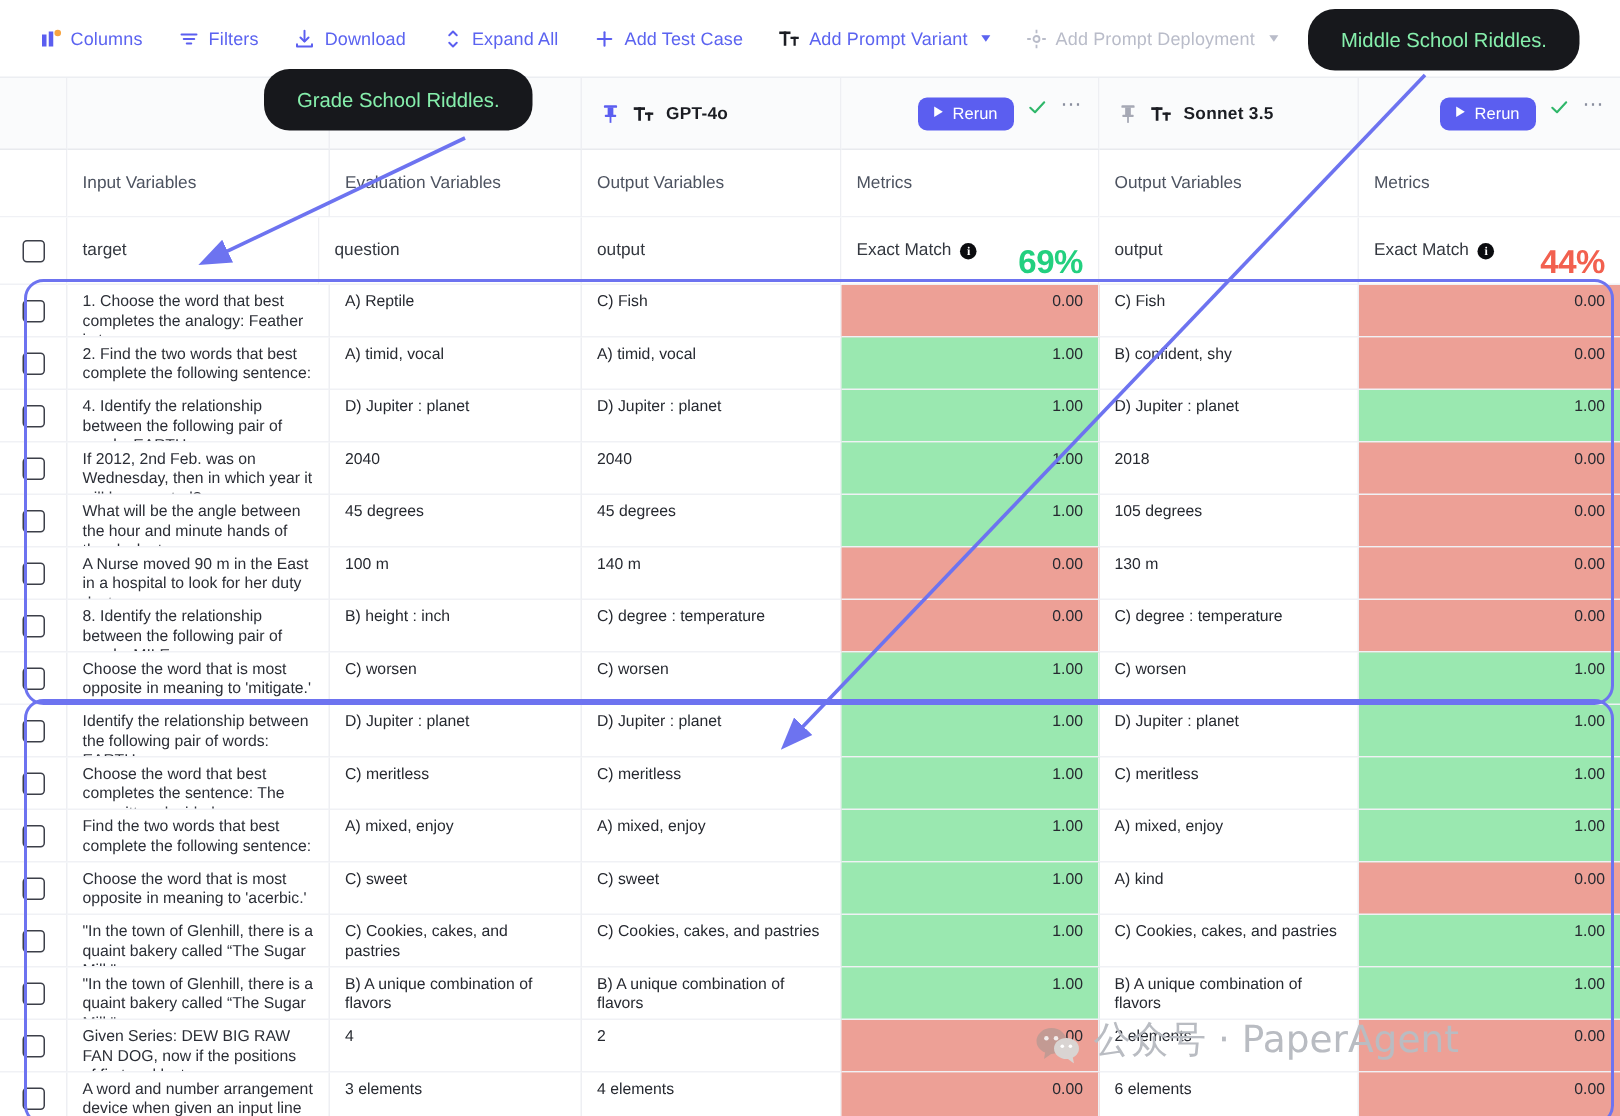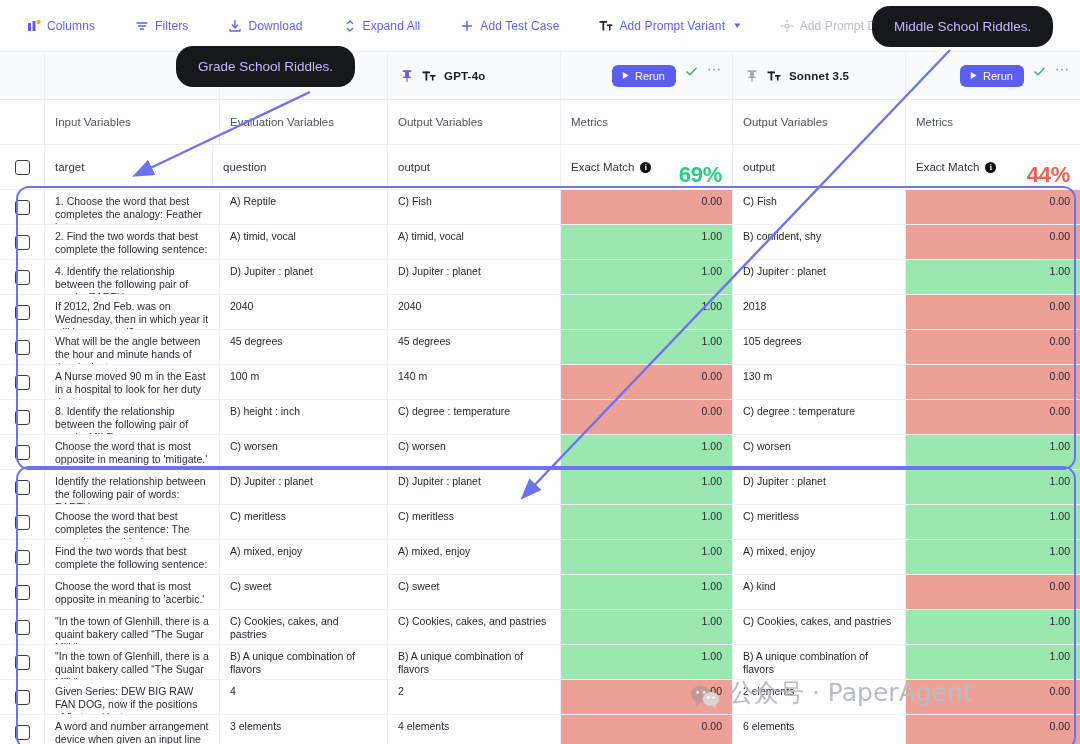--- a/index.html
+++ b/index.html
@@ -8,21 +8,21 @@
     background: #ffffff;
     font-family: "Liberation Sans", sans-serif;
     overflow: hidden;
     -webkit-font-smoothing: antialiased;
   }
   #app { position: relative; width: 1080px; height: 744px; }
 
   
   .toolbar {
     position: absolute; left: 0; top: 0; width: 1080px; height: 52px;
-    display: flex; align-items: center; gap: 16px;
+    display: flex; align-items: center; gap: 0px;
     padding-left: 18px;
     background: #fff;
     border-bottom: 1px solid #eceef2;
   }
   .tb-btn {
     display: flex; align-items: center; gap: 6px;
     padding: 5px 9px; margin-right: 6px;
     font-size: 12px; color: #5b63f0; letter-spacing: .1px;
     border-radius: 6px; cursor: pointer; white-space: nowrap;
   }
@@ -99,21 +99,21 @@
   .sc-0 { background: #eda096; }
 
   
   .hl {
     position: absolute; border: 2.2px solid #6d73f0; border-radius: 13px;
     pointer-events: none;
   }
 
   
   .tip {
-    position: absolute; background: #17181c; color: #c4b5fd;
+    position: absolute; background: #17181c; color: #86efac;
     font-size: 13.5px; border-radius: 18px; padding: 13px 22px;
     white-space: nowrap;
   }
   .anno-svg { position: absolute; left: 0; top: 0; width: 1080px; height: 744px; pointer-events: none; }
 
   
   .wm {
     position: absolute; left: 690px; top: 676px;
     display: flex; align-items: flex-end; gap: 9px;
     font-size: 25px; color: #b9bcc2; pointer-events: none;

